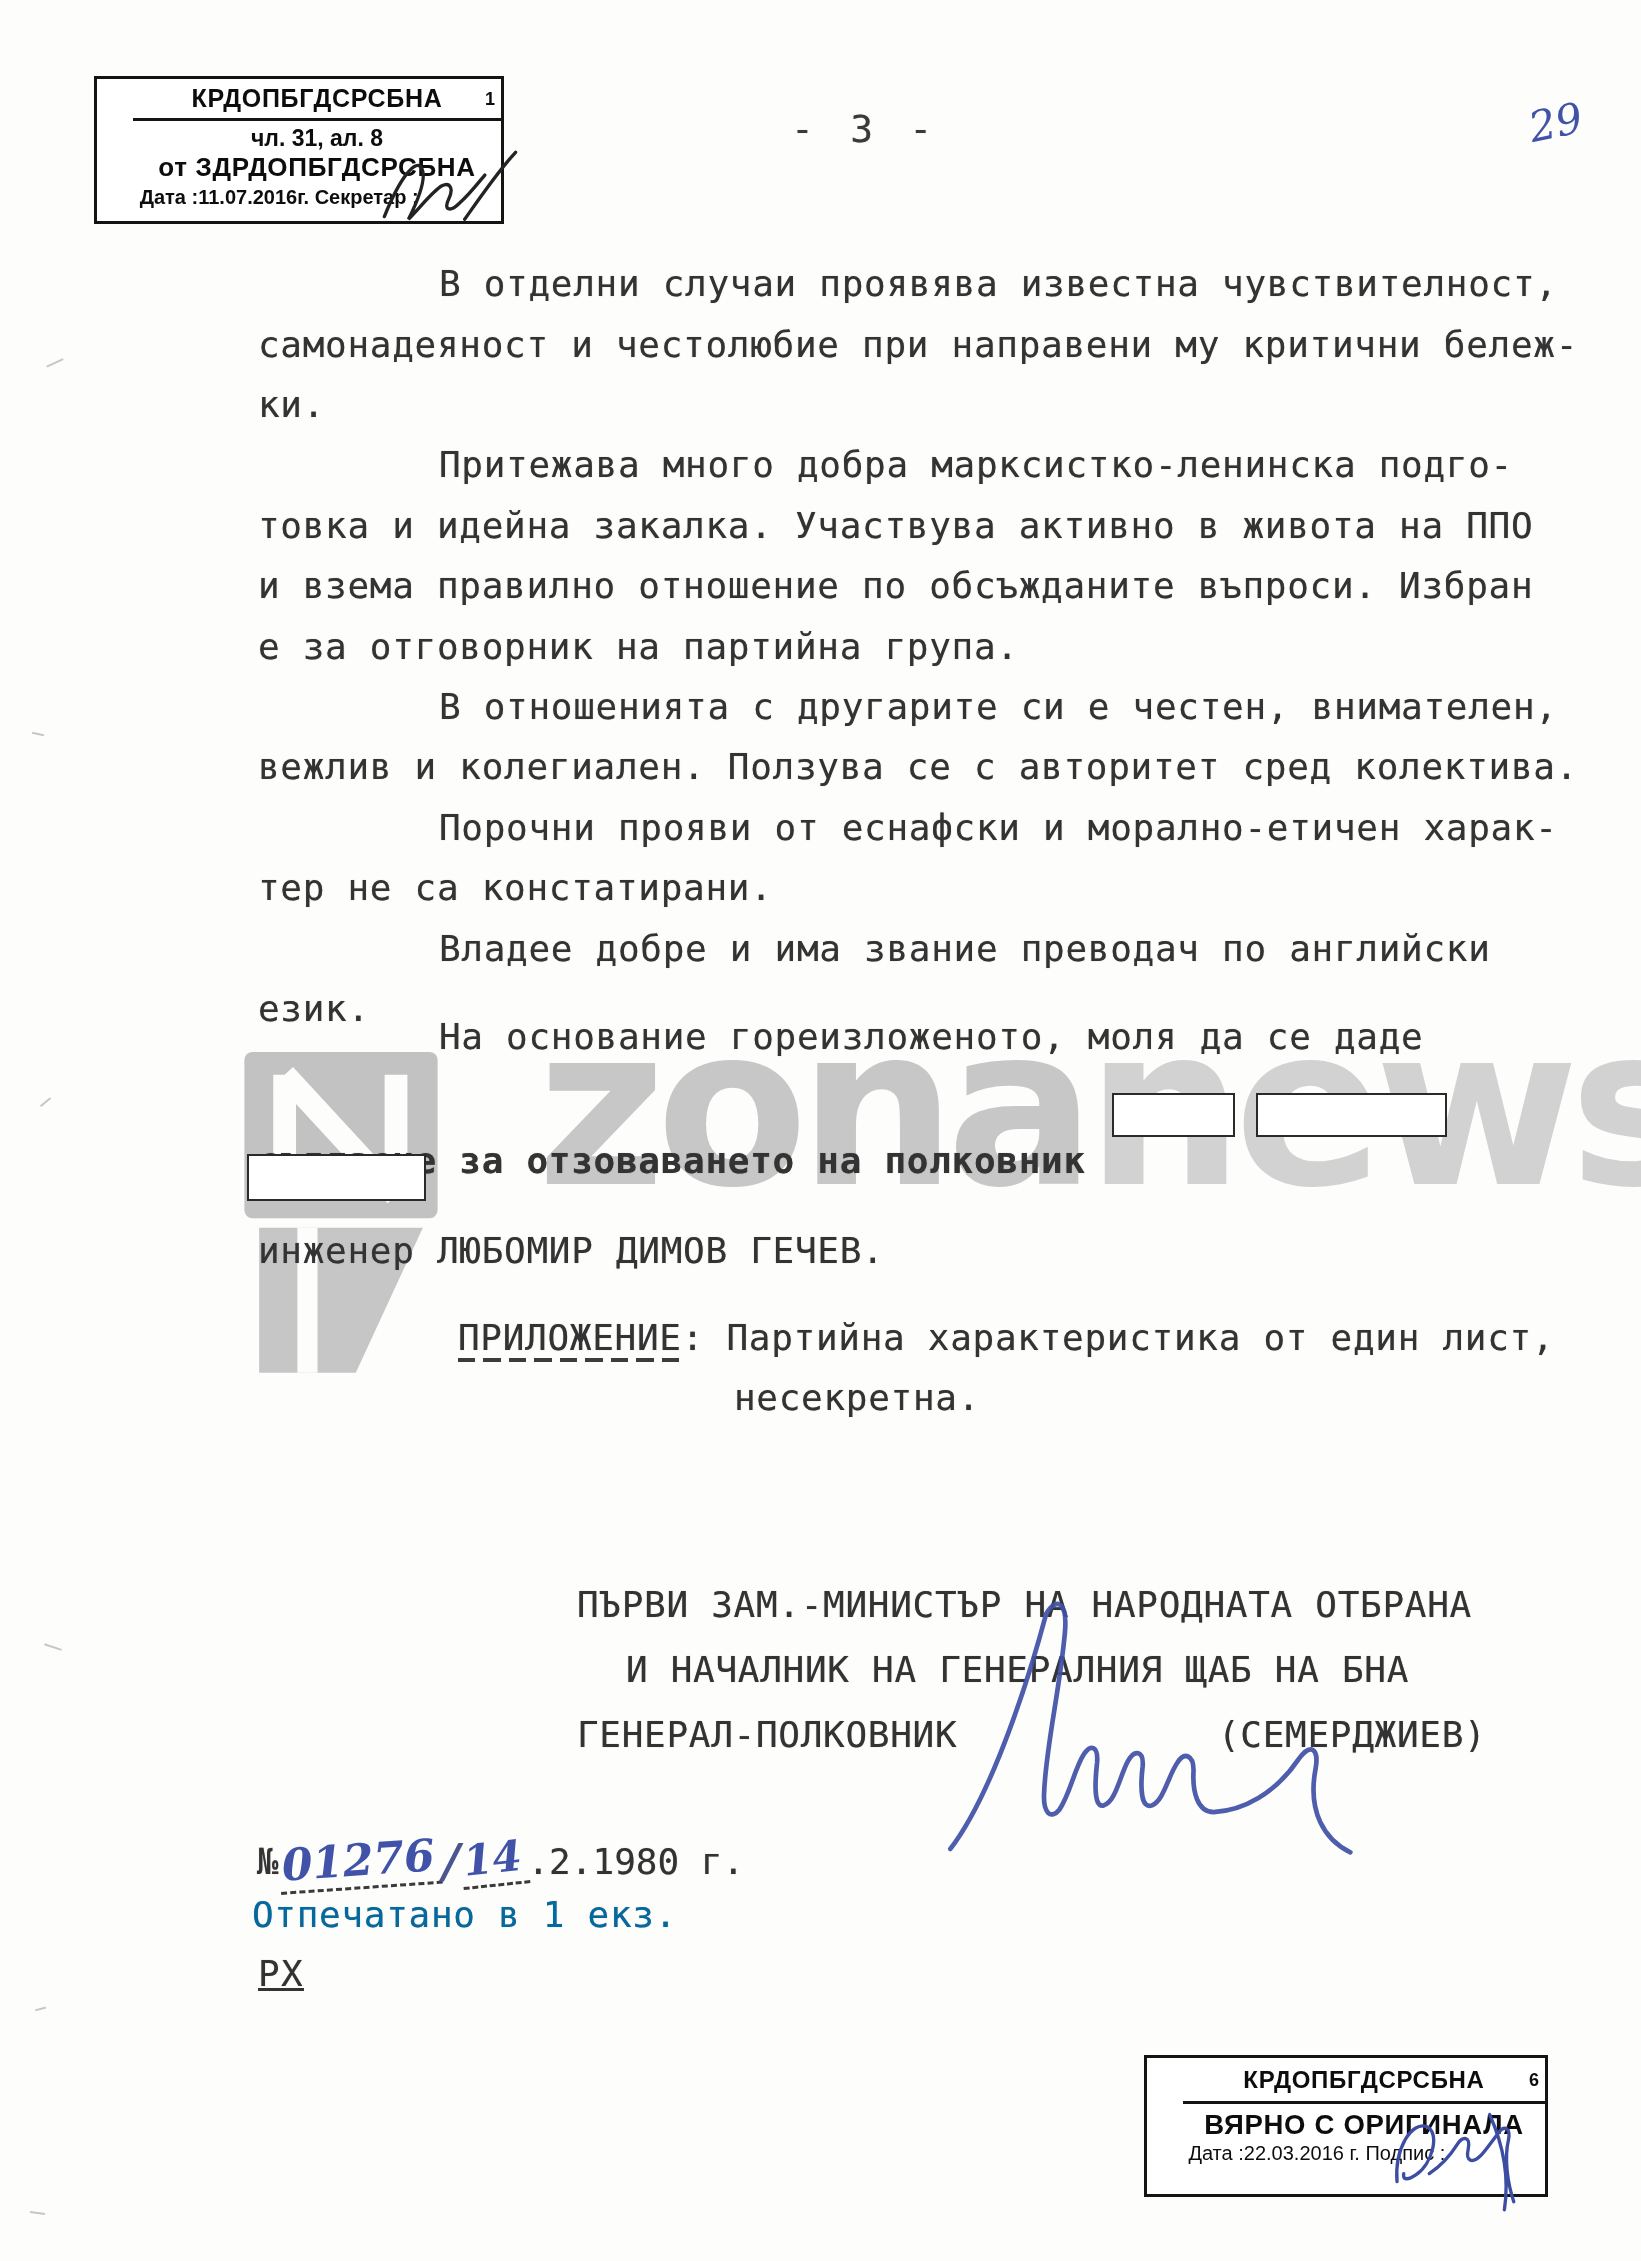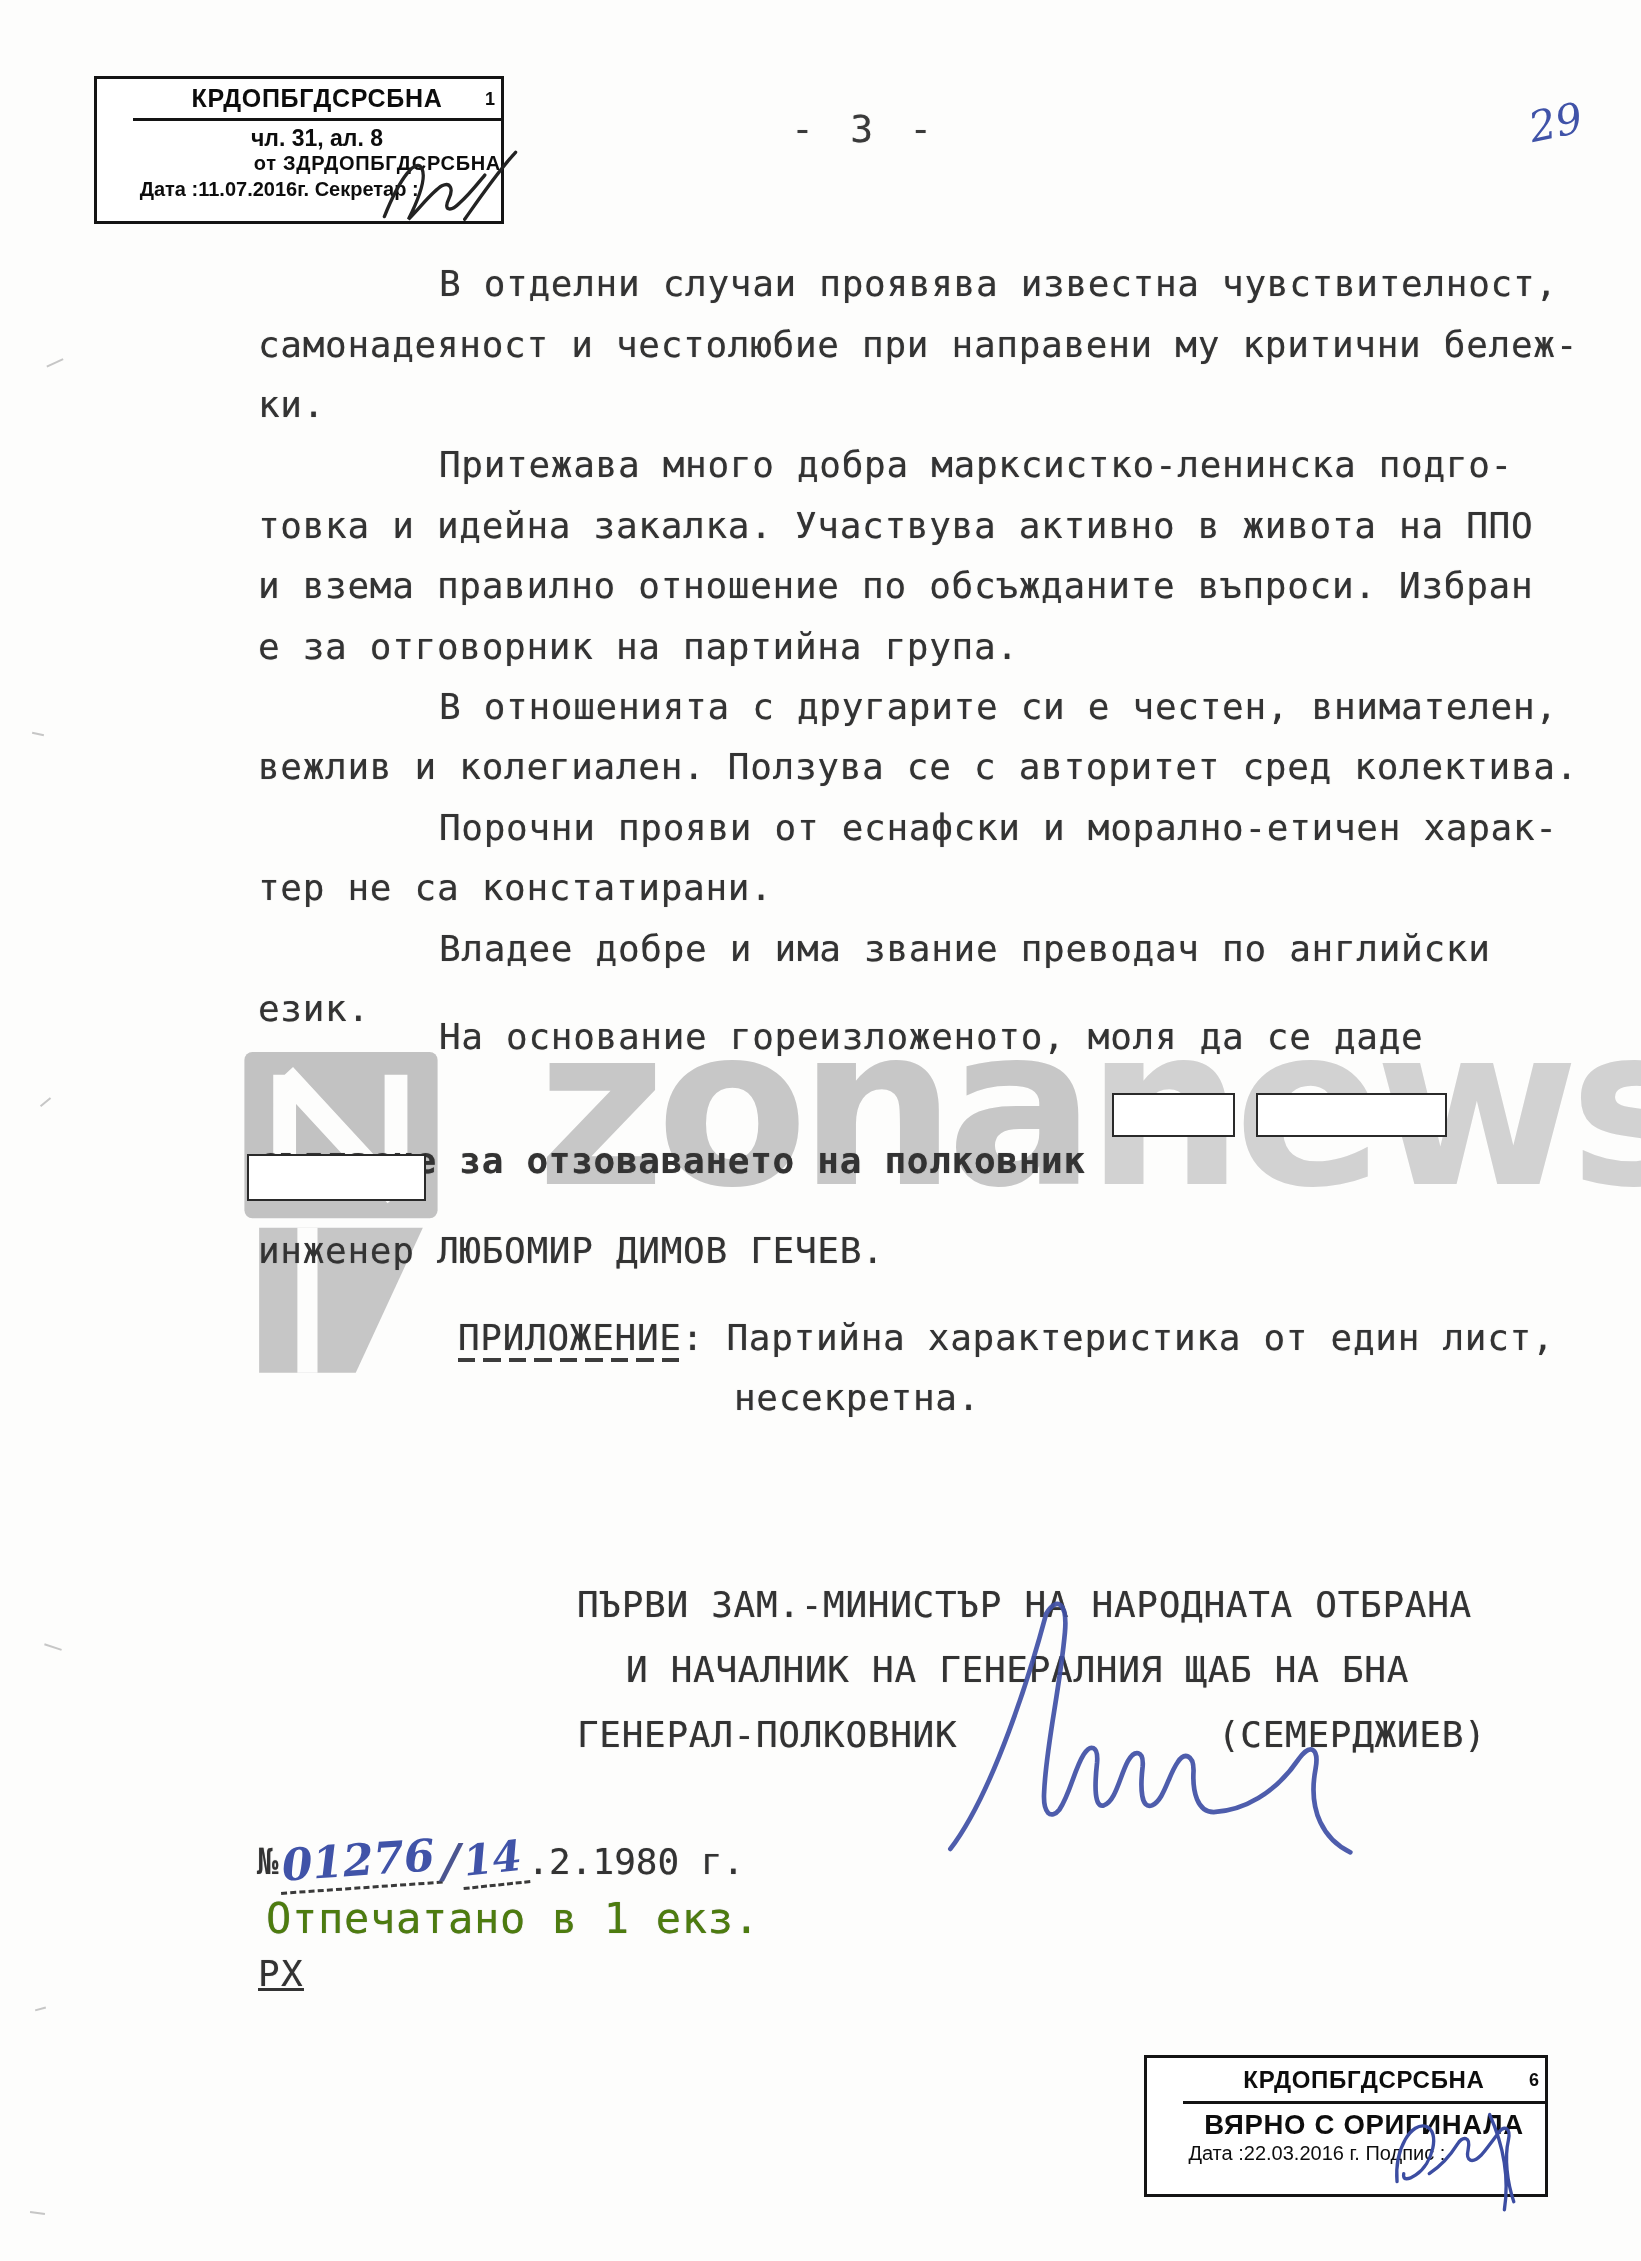--- a/index.html
+++ b/index.html
@@ -40,21 +40,21 @@
     font-family:"Liberation Sans", sans-serif;color:#0d0d0d;z-index:4;padding-left:36px;
   }
   .stamp .hdr{
     position:relative;border-bottom:3.4px solid #141414;
     text-align:center;font-weight:bold;
   }
   .stamp .idx{position:absolute;top:1.3px;right:5.4px;font-size:18px;font-weight:bold;}
   .stamp1{left:94px;top:76px;width:368px;height:142px;}
   .stamp1 .hdr{height:39px;font-size:25px;line-height:39px;letter-spacing:0.7px;}
   .stamp1 .r1{text-align:center;font-weight:bold;font-size:23px;margin-top:4px;}
-  .stamp1 .r2{text-align:right;font-weight:bold;font-size:20px;letter-spacing:0.7px;}
+  .stamp1 .r2{text-align:center;font-weight:bold;font-size:26px;letter-spacing:0.7px;}
   .stamp1 .r3{font-weight:bold;font-size:20px;padding-left:6.7px;margin-top:2.7px;white-space:pre;}
   .stamp2{left:1144px;top:2055px;width:362px;height:136px;}
   .stamp2 .hdr{height:43px;font-size:24px;line-height:43px;letter-spacing:0.7px;}
   .stamp2 .r1{text-align:center;font-weight:bold;font-size:27.5px;margin-top:5.4px;letter-spacing:0.7px;}
   .stamp2 .r2{font-weight:normal;font-size:20px;padding-left:5.4px;margin-top:1px;white-space:pre;}
   .sig-svg{position:absolute;z-index:5;}
   
   .redact{
     position:absolute;background:#fff;border:2px solid #2a2a2a;z-index:3;
   }
@@ -79,21 +79,21 @@
            text-shadow:0 0 0.8px rgba(35,35,35,.5);z-index:2;white-space:nowrap;}
   .hand{
     font-family:"DejaVu Serif", serif;font-style:italic;font-weight:bold;
     color:#4053a8;text-shadow:none;display:inline-block;
   }
   .hand.num{font-size:44px;transform:rotate(-4deg) translateY(1.3px);
     border-bottom:3.4px dashed #3a3a3a;padding:0 6.7px 1.3px 2.7px;}
   .hand.day{font-size:42px;transform:rotate(-6deg) translateY(-1.3px);
     border-bottom:3.4px dashed #3a3a3a;padding:0 5.4px 1.3px 2.7px;}
   .hand.slash{font-size:47px;color:#4b5590;transform:translateY(2.7px);padding:0 1.3px;}
-  .printed{position:absolute;left:266px;top:1894px;font-size:42px;letter-spacing:0.7px;color:#4d7c0f;
+  .printed{position:absolute;left:252px;top:1894px;font-size:36px;letter-spacing:0.7px;color:#0369a1;
            text-shadow:0 0 0.8px rgba(35,35,35,.55);z-index:2;}
   .initials{position:absolute;left:258px;top:1953px;font-size:36px;letter-spacing:1.3px;color:#333;
             text-shadow:0 0 0.8px rgba(35,35,35,.55);z-index:2;text-decoration:underline;}
   
   .wm{position:absolute;z-index:1;}
   .wm-text{
     left:537px;top:1007px;
     font-family:"DejaVu Sans", sans-serif;font-weight:bold;
     font-size:221px;line-height:201px;letter-spacing:-9.4px;
     white-space:nowrap;

